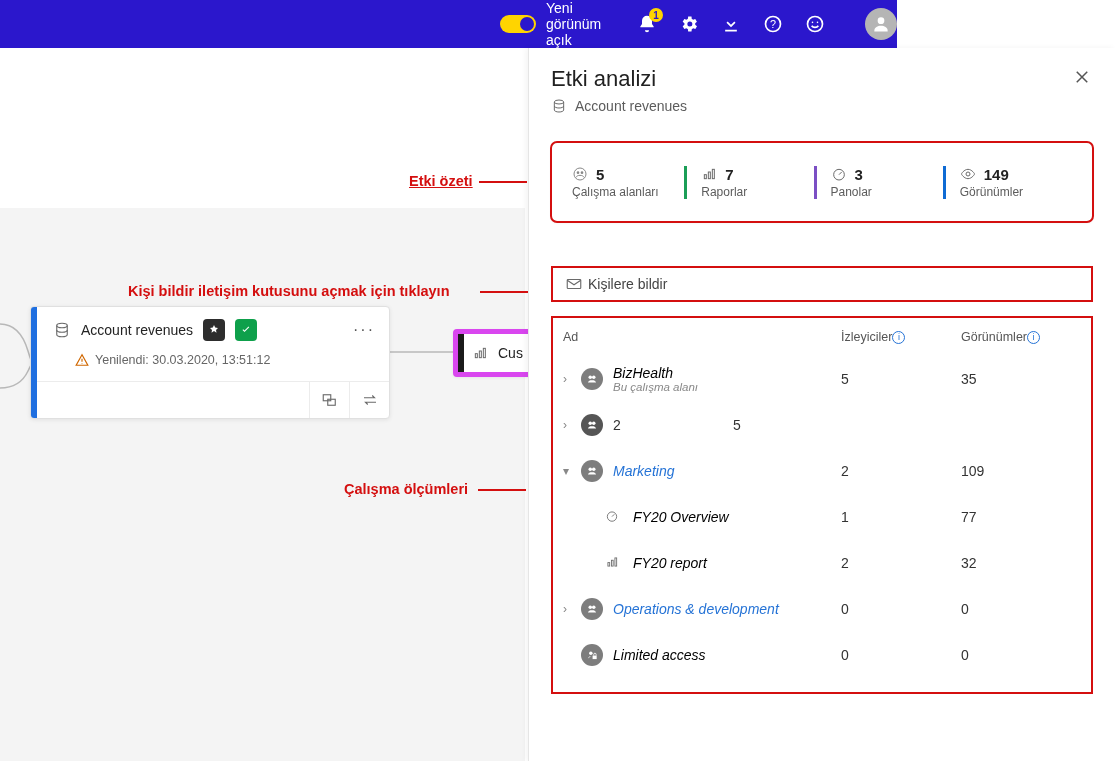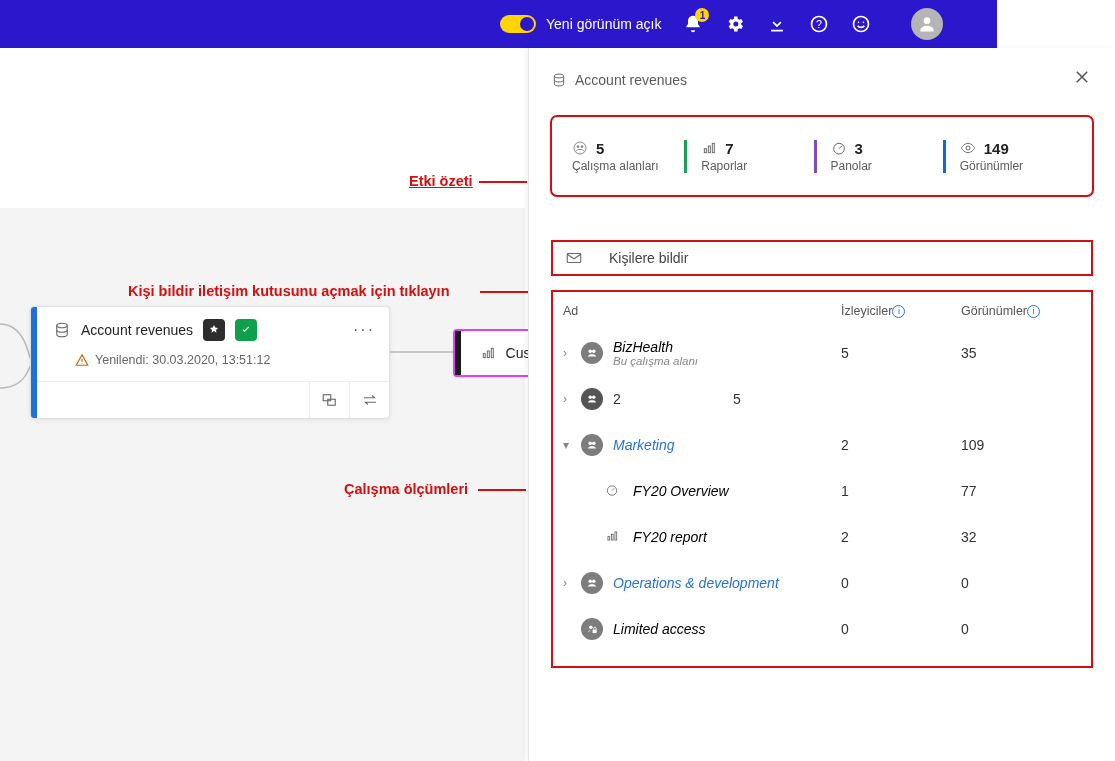--- a/index.html
+++ b/index.html
@@ -1,20 +1,20 @@
 <!DOCTYPE html>
 <html><head>
 <meta charset="utf-8">
 <style>
   * { box-sizing: border-box; margin: 0; padding: 0; font-family: "Segoe UI", Arial, sans-serif; }
   html, body { width: 1115px; height: 761px; background: #fff; overflow: hidden; }
 
   
   .header {
-    position: absolute; top: 0; left: 0; width: 997px; height: 48px;
+    position: absolute; top: 0; left: 0; width: 897px; height: 48px;
     background: #2b17cc; display: flex; align-items: center; color: #fff;
     padding-left: 500px;
   }
   .toggle-pill { width: 36px; height: 18px; border-radius: 9px; background: #ffd400; position: relative; cursor: pointer; flex-shrink:0;}
   .toggle-pill::after { content:""; position:absolute; right:2px; top:2px; width:14px; height:14px; border-radius:50%; background:#2b17cc;}
   .toggle-label { margin-left: 10px; font-size: 14px; }
   .search-box {
     margin-left: 14px; width: 130px; height: 30px; background: rgba(255,255,255,0.2);
     border:1px solid rgba(255,255,255,0.6); border-radius:2px; display:flex; align-items:center;
     padding:0 8px; color:#ddd; font-size:14px;
@@ -44,22 +44,22 @@
   .chip.dark { background:#2d2d2d;}
   .chip.green{ background:#0ea04b;}
   .node-more { margin-left:auto; color:#555; letter-spacing:2px; font-size:16px; line-height:12px; cursor:pointer;}
   .node-sub { display:flex; align-items:flex-start; gap:6px; margin-top:12px; margin-left:22px; font-size:12.5px; color:#666;}
   .warn { color:#d06700;}
   .node-footer { margin-top:14px; border-top:1px solid #ececec; display:flex; justify-content:flex-end;}
   .footer-btn { width:40px; height:36px; display:flex; align-items:center; justify-content:center; border-left:1px solid #ececec; cursor:pointer; color:#555;}
 
   .stub-card {
     position:absolute; top:329px; left:453px; width:90px; height:48px;
-    background:#fff; border:2px solid #d946ef; border-radius:4px 0 0 4px; box-shadow:0 1px 3px rgba(0,0,0,0.06);
-    display:flex; align-items:center; padding-left:14px; gap:10px; color:#232323; font-size:14px;justify-content:center;
+    background:#fff; border:5px solid #d946ef; border-radius:4px 0 0 4px; box-shadow:0 1px 3px rgba(0,0,0,0.06);
+    display:flex; align-items:center; padding-left:14px; gap:10px; color:#232323; font-size:14px;
   }
   .stub-accent{position:absolute;left:0;top:0;width:6px;height:100%;background:#1a1a1a;}
 
   
   .panel {
     position:absolute; right:0; top:48px; width:587px; height:713px;
     background:#fff; border-left:1px solid #e5e5e5; box-shadow:-2px 0 6px rgba(0,0,0,0.05);
     padding:18px 22px 0 22px;
   }
   .panel-title { font-size:22px; color:#212121;}
@@ -74,21 +74,21 @@
   }
   .metric { flex:1; display:flex; flex-direction:column; justify-content:center;}
   .metric + .metric { border-left:3px solid; padding-left:14px;}
   .m-top { display:flex; align-items:center; gap:8px; font-weight:600; font-size:15px; color:#222;}
   .m-top svg { width:16px; height:16px;}
   .m-sub { font-size:12px; color:#5c5c5c; margin-top:2px;} 
 
   
   .notify-row {
     margin-top:44px; height:36px; border:2px solid #d40f0f; display:flex; align-items:center;
-    padding:12px 12px; gap:26px; color:#444; font-size:14px; cursor:pointer;text-align:right;
+    padding:12px 12px; gap:5px; color:#444; font-size:14px; cursor:pointer;text-align:right;
   }
 
   
   .usage-box { margin-top:14px; border:2px solid #d40f0f; padding:8px 10px 14px 10px;}
   .tbl-head { display:flex; font-size:12.5px; color:#555; padding:4px 0 12px 0;}
   .col-name { flex:1;}
   .col-num { width:120px; text-align:left; display:flex; align-items:center; }
   .info-dot { width:13px;height:13px;border-radius:50%;border:1px solid #2573d6;color:#2573d6;font-size:9px;display:inline-flex;align-items:center;justify-content:center;}
 
   .row { display:flex; align-items:center; min-height:46px; font-size:14px;}
@@ -214,20 +214,21 @@
   <div class="stub-accent"></div>
   <svg width="16" height="16" viewBox="0 0 24 24" class="stroke-ic">
       <rect x="5" y="13" width="3" height="6"></rect>
       <rect x="11" y="9" width="3" height="10"></rect>
       <rect x="17" y="5" width="3" height="14"></rect>
     </svg>
   <span>Cus</span>
 </div>
 
 <div class="panel">
+  <div class="panel-title">Etki analizi</div>
   <div class="panel-sub">
     <svg width="16" height="16" viewBox="0 0 24 24" class="stroke-ic">
         <ellipse cx="12" cy="6" rx="7" ry="3"></ellipse>
         <path d="M5 6v12c0 1.7 3.1 3 7 3s7-1.3 7-3V6"></path>
         <path d="M5 12c0 1.7 3.1 3 7 3s7-1.3 7-3"></path>
       </svg>
     <span>Account revenues</span>
   </div>
   <div class="close-x">
     <svg viewBox="0 0 24 24" width="18" height="18">

